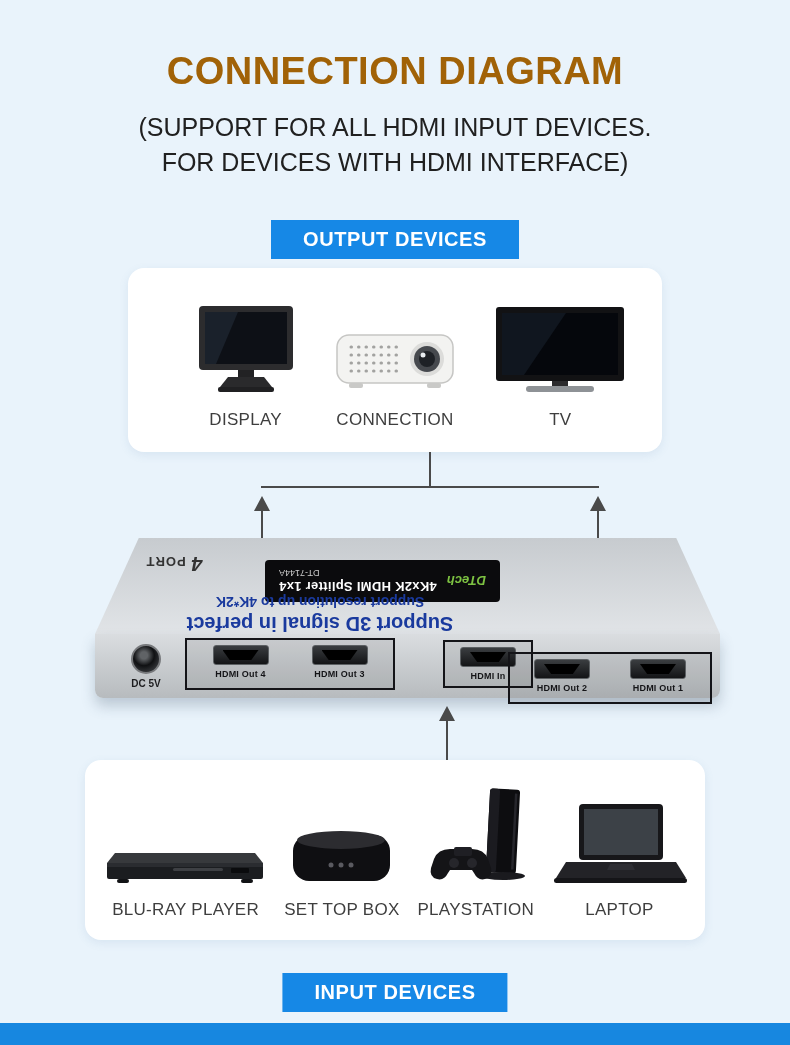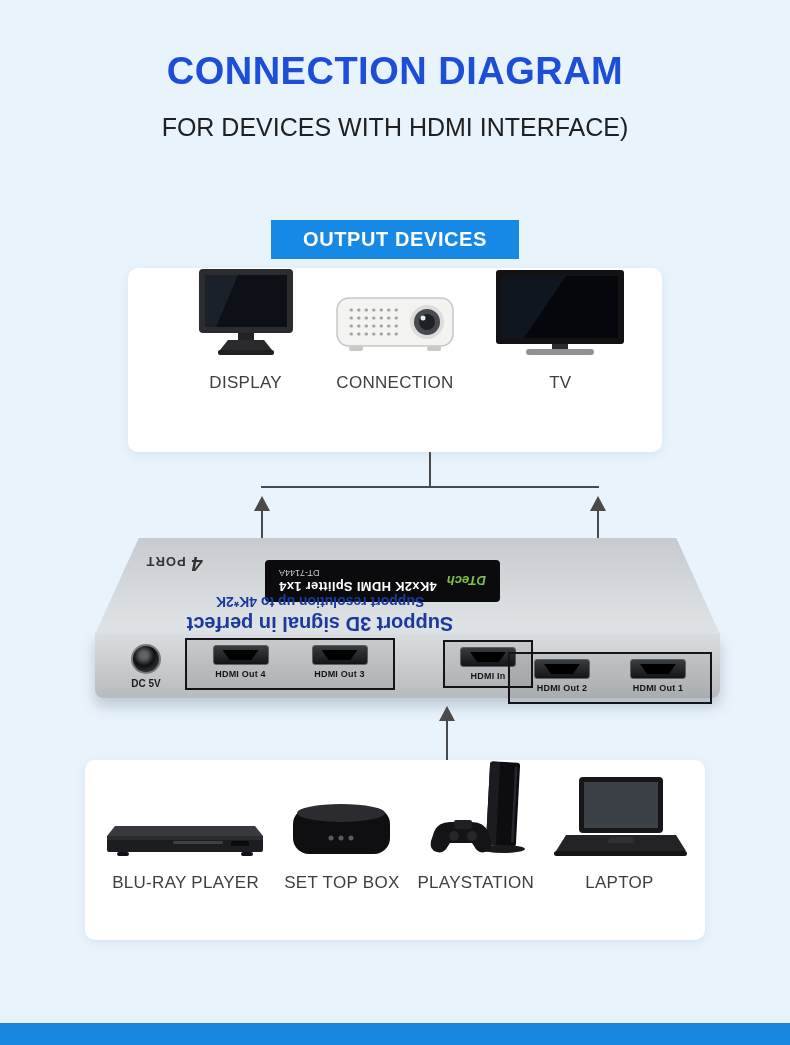--- a/index.html
+++ b/index.html
@@ -5,33 +5,33 @@
   :root{
     --accent:#1688e6;
     --footer:#1787e0;
     --bg:#e9f3fb;
   }
   *{margin:0;padding:0;box-sizing:border-box;}
   body{background:var(--bg);font-family:"Liberation Sans",sans-serif;}
   .page{position:relative;width:790px;height:1045px;margin:0 auto;background:var(--bg);overflow:hidden;}
 
   .title{position:absolute;top:50px;left:0;right:0;text-align:center;
-         font-size:38px;font-weight:800;color:#1d4ed8;letter-spacing:0.5px;}
+         font-size:38px;font-weight:800;color:#a16207;letter-spacing:0.5px;}
   .subtitle{position:absolute;top:110px;left:0;right:0;text-align:center;
             font-size:25px;color:#202020;line-height:1.4;}
 
   .badge{position:absolute;left:50%;transform:translateX(-50%);
          background:var(--accent);color:#fff;font-size:20px;font-weight:700;
          letter-spacing:0.6px;padding:8px 32px;white-space:nowrap;}
   .badge.output{top:220px;}
   .badge.input{top:973px;}
 
-  .card{position:absolute;background:#fff;border-radius:10px;
+  .card{position:absolute;background:#fff;border-radius:16px;
         box-shadow:0 3px 10px rgba(90,130,170,0.12);display:flex;
-        align-items:flex-start;}
+        align-items:flex-end;}
   .card.output{left:128px;top:268px;width:534px;height:184px;
                justify-content:space-around;padding:0 16px 22px 48px;}
   .card.input{left:85px;top:760px;width:620px;height:180px;
               justify-content:space-around;padding:0 10px 20px 10px;}
 
   .device{display:flex;flex-direction:column;align-items:center;gap:13px;}
   .device .icon{display:flex;align-items:flex-end;justify-content:center;height:92px;}
   .card.input .device .icon{height:100px;}
   .device .label{font-size:17px;color:#3e3e3e;letter-spacing:0.3px;white-space:nowrap;}
 
@@ -91,20 +91,21 @@
 
   .footer{position:absolute;left:0;bottom:0;width:100%;height:22px;background:var(--footer);}
 </style>
 </head>
 <body>
 
 <div class="page">
 
   <div class="title">CONNECTION DIAGRAM</div>
   <div class="subtitle">
+    <div>(SUPPORT FOR ALL HDMI INPUT DEVICES.</div>
     <div>FOR DEVICES WITH HDMI INTERFACE)</div>
   </div>
 
   <div class="badge output">OUTPUT DEVICES</div>
 
   <div class="card output">
     <div class="device">
       <span class="icon">
         <svg width="100" height="92" viewBox="0 0 100 92">
           <rect x="3" y="1" width="94" height="64" rx="4" fill="#2c2c2e"></rect>
@@ -264,15 +265,16 @@
           <rect x="32" y="7" width="74" height="46" fill="#3c4147"></rect>
           <polygon points="14,60 124,60 134,76 4,76" fill="#232327"></polygon>
           <polygon points="58,62 80,62 83,68 55,68" fill="#2e2e33"></polygon>
           <rect x="2" y="76" width="133" height="5" rx="2.5" fill="#151518"></rect>
         </svg>
       </span>
       <span class="label">LAPTOP</span>
     </div>
   </div>
 
+  <div class="badge input">INPUT DEVICES</div>
 
   <div class="footer"></div>
 </div>
 
 </body></html>

